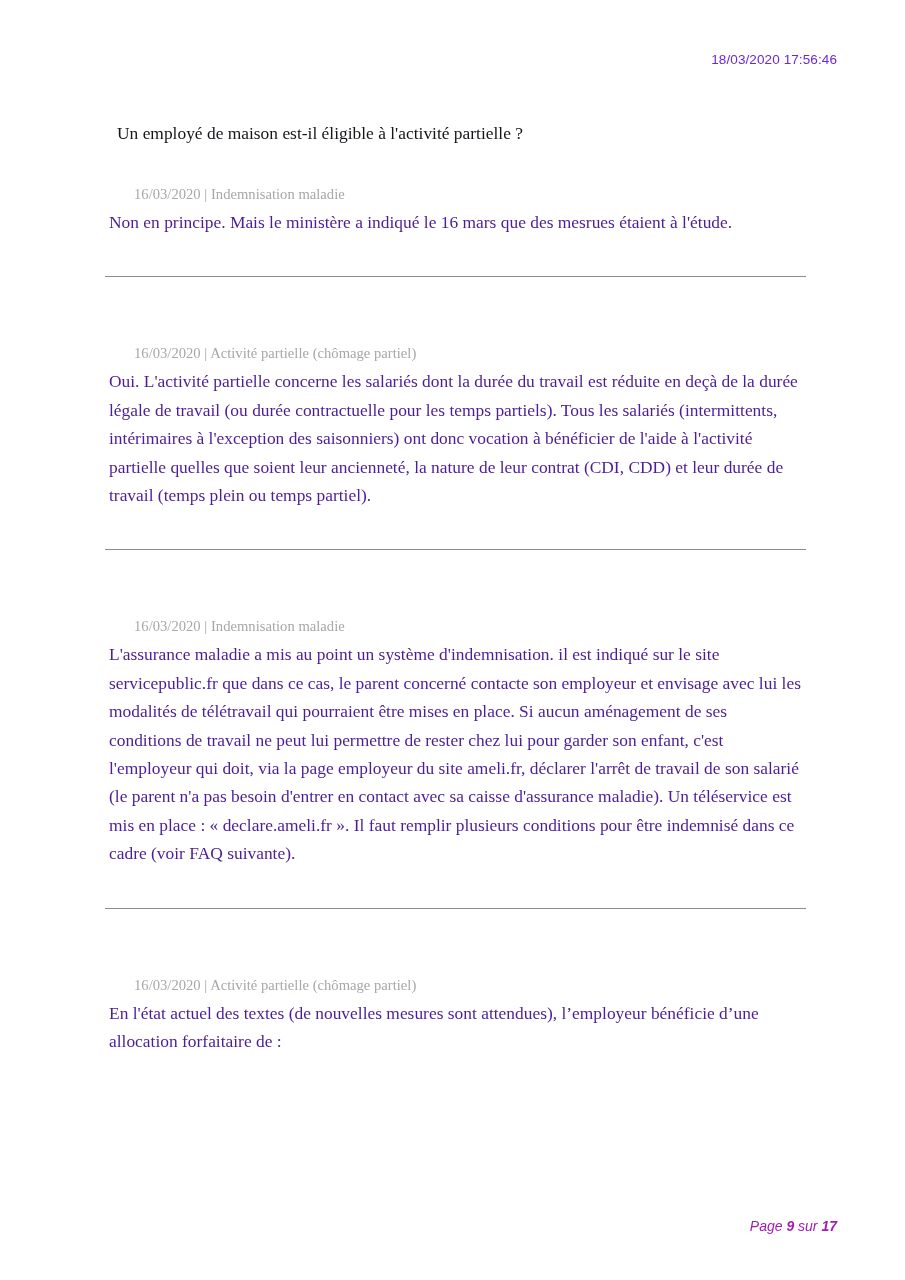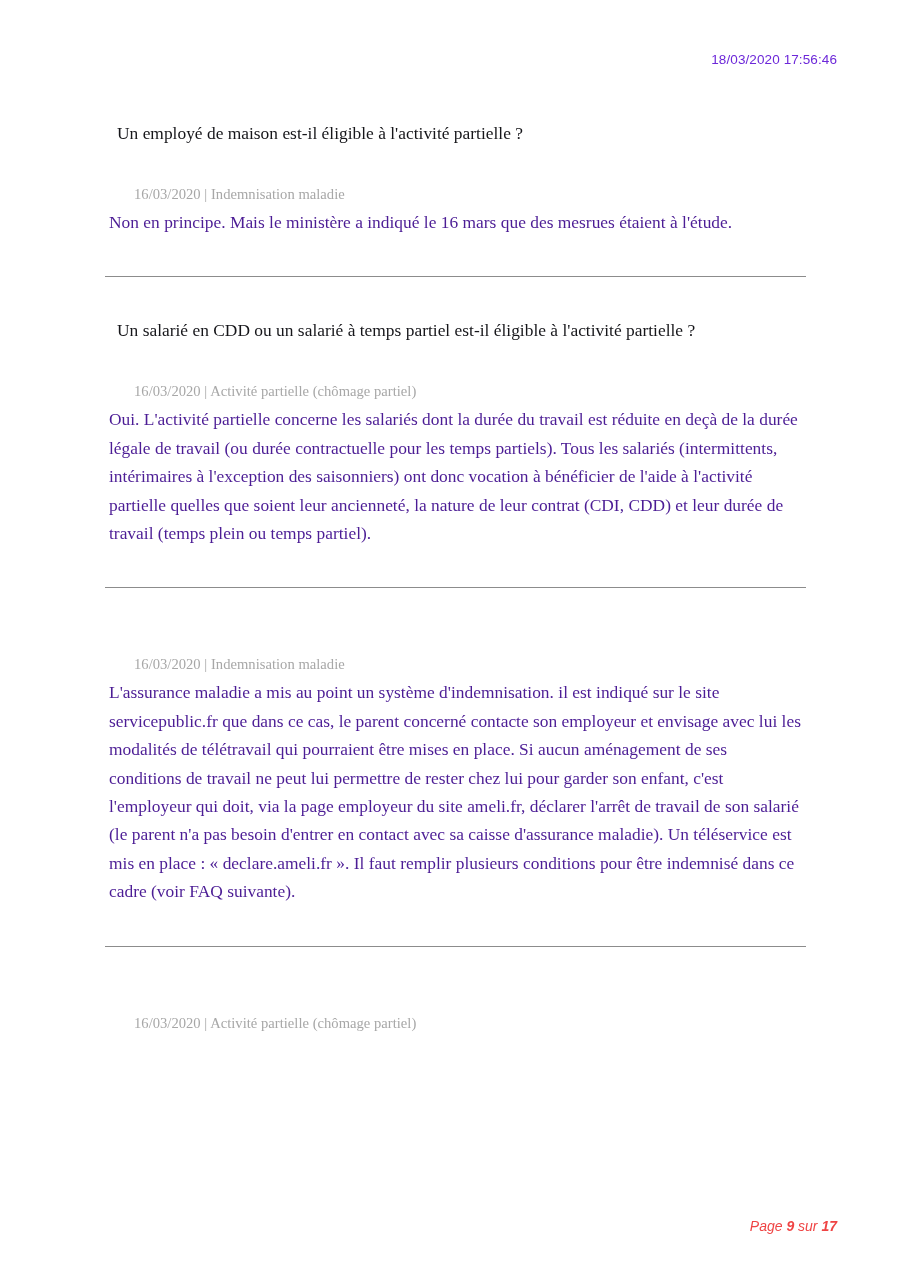--- a/index.html
+++ b/index.html
@@ -88,21 +88,21 @@
   .gap-after-divider  { height: 28px; }
 
   
   .doc-footer {
     position: absolute;
     bottom: 46px;
     right: 68px;
     font-family: "Liberation Sans", "DejaVu Sans", sans-serif;
     font-style: italic;
     font-size: 14px;
-    color: #ef4444;
+    color: #a21caf;
     white-space: nowrap;
   }
   .doc-footer b {
     font-weight: 700;
   }
 </style>
 </head>
 <body>
 
 <div class="page">
@@ -117,21 +117,20 @@
         <p class="meta">16/03/2020 | Indemnisation maladie</p>
         <p class="answer">Non en principe. Mais le ministère a indiqué le 16 mars que des mesrues étaient à l'étude.</p>
       </div>
     </div>
 
     <div class="gap-before-divider"></div>
     <hr class="divider">
     <div class="gap-after-divider"></div>
 
     <div class="faq-block">
-      <p class="question">Un salarié en CDD ou un salarié à temps partiel est-il éligible à l'activité partielle ?</p>
       <div class="answer-wrap">
         <p class="meta">16/03/2020 | Activité partielle (chômage partiel)</p>
         <p class="answer">Oui. L'activité partielle concerne les salariés dont la durée du travail est réduite en deçà de la durée légale de travail (ou durée contractuelle pour les temps partiels). Tous les salariés (intermittents, intérimaires à l'exception des saisonniers) ont donc vocation à bénéficier de l'aide à l'activité partielle quelles que soient leur ancienneté, la nature de leur contrat (CDI, CDD) et leur durée de travail (temps plein ou temps partiel).</p>
       </div>
     </div>
 
     <div class="gap-before-divider"></div>
     <hr class="divider">
     <div class="gap-after-divider"></div>
 
@@ -142,20 +141,21 @@
       </div>
     </div>
 
     <div class="gap-before-divider"></div>
     <hr class="divider">
     <div class="gap-after-divider"></div>
 
     <div class="faq-block">
       <div class="answer-wrap">
         <p class="meta">16/03/2020 | Activité partielle (chômage partiel)</p>
+        <p class="answer">En l'état actuel des textes (de nouvelles mesures sont attendues), l’employeur bénéficie d’une allocation forfaitaire de :</p>
       </div>
     </div>
 
   </div>
 
   <div class="doc-footer">
     <span>Page</span>
     <b>9</b>
     <span>sur</span>
     <b>17</b>

